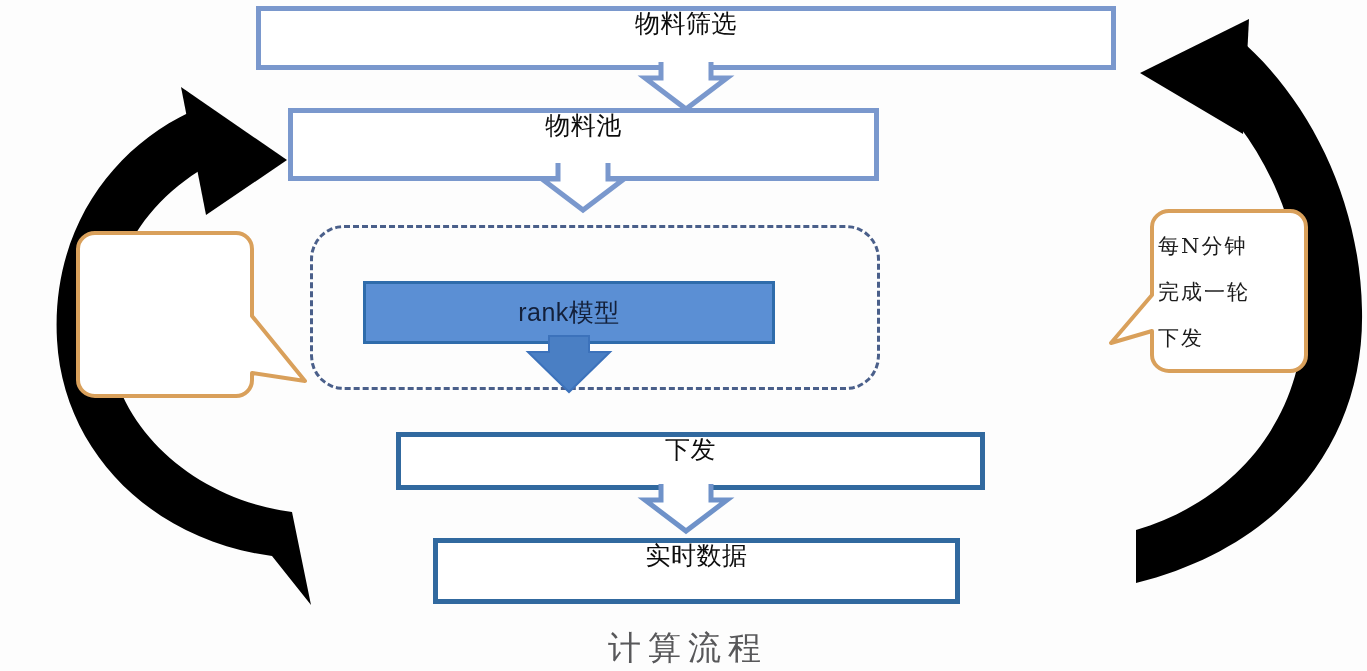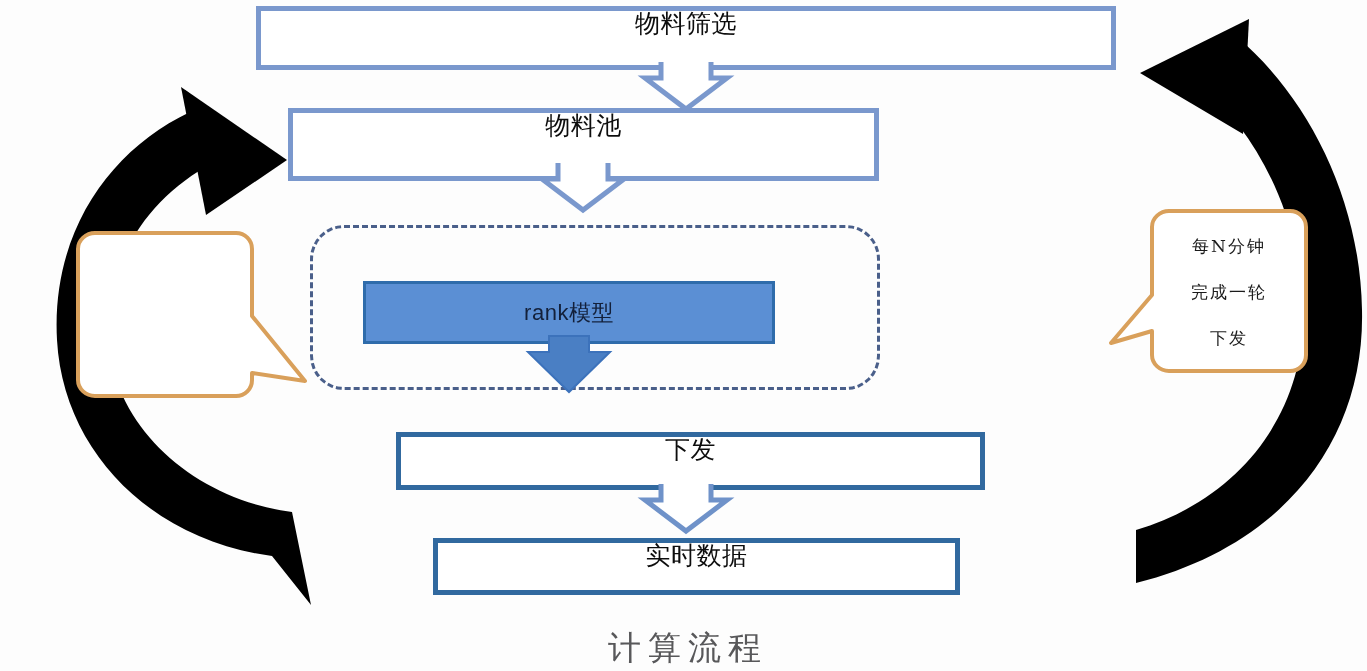--- a/index.html
+++ b/index.html
@@ -51,37 +51,36 @@
     box-sizing: border-box;
     background: #5b8fd4;
     border: 3px solid #2f6cab;
     display: flex;
     align-items: center;
     justify-content: center;
   }
   .rank-box .box-label {
     font-family: "Liberation Sans", sans-serif;
     color: #13203a;
-    font-size: 22px;
+    font-size: 25px;
     letter-spacing: 0.5px;
   }
   .dash-container {
     position: absolute;
     box-sizing: border-box;
     border: 3px dashed #4a5f8a;
     border-radius: 34px;
     background: transparent;
   }
   .callout-text {
     position: absolute;
     font-family: "DejaVu Serif", "Liberation Serif", serif;
     color: #1b1b1b;
-    font-size: 17px;
+    font-size: 21px;
     line-height: 46px;
-    text-align: center;
     white-space: pre;
     letter-spacing: 2px;
   }
   .caption {
     position: absolute;
     font-family: "DejaVu Serif", "Liberation Serif", serif;
     font-size: 33px;
     color: #58585a;
     letter-spacing: 7px;
     white-space: nowrap;
@@ -137,21 +136,21 @@
   <div class="dash-container" style="left:310px; top:225px; width:570px; height:165px;"></div>
 
   <div class="rank-box" style="left:363px; top:281px; width:412px; height:63px;">
     <span class="box-label">rank模型</span>
   </div>
 
   <div class="flow-box box-dark" style="left:396px; top:432px; width:589px; height:58px;">
     <span class="box-label">下发</span>
   </div>
 
-  <div class="flow-box box-dark" style="left:433px; top:538px; width:527px; height:57px;">
+  <div class="flow-box box-dark" style="left:433px; top:538px; width:527px; height:66px;">
     <span class="box-label">实时数据</span>
   </div>
 
   <svg class="svg-layer" viewBox="0 0 1367 671" style="pointer-events:none;">
 
     <g>
       <path d="M 661 62 L 661 78 L 645 78 L 686 109 L 727 78 L 711 78 L 711 62" fill="#ffffff" stroke="#7a98cd" stroke-width="5" stroke-linejoin="miter"></path>
     </g>
 
     <g>

